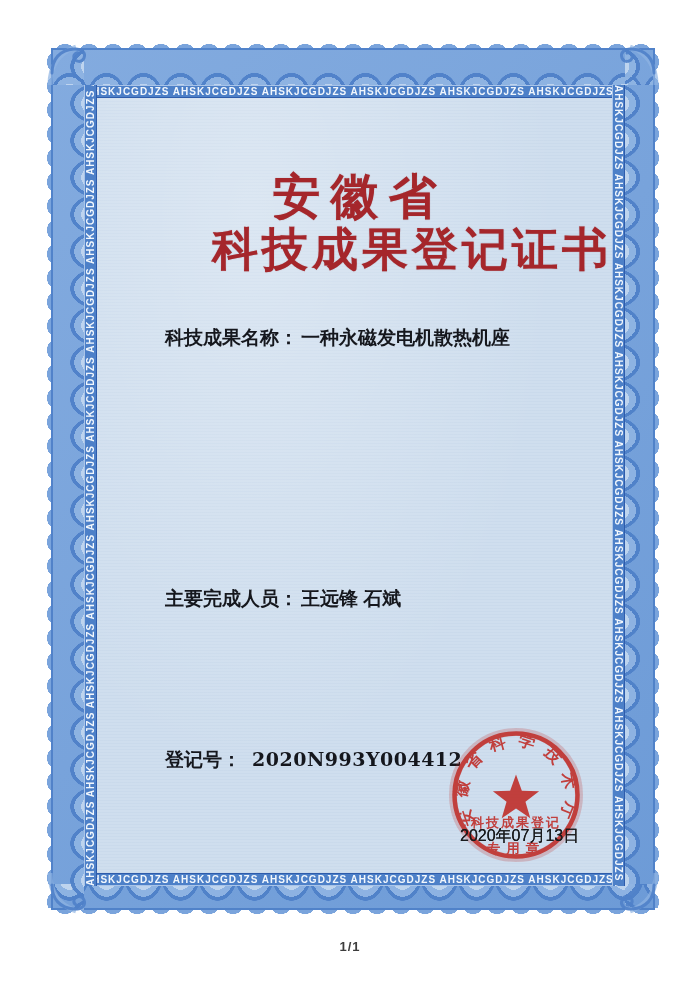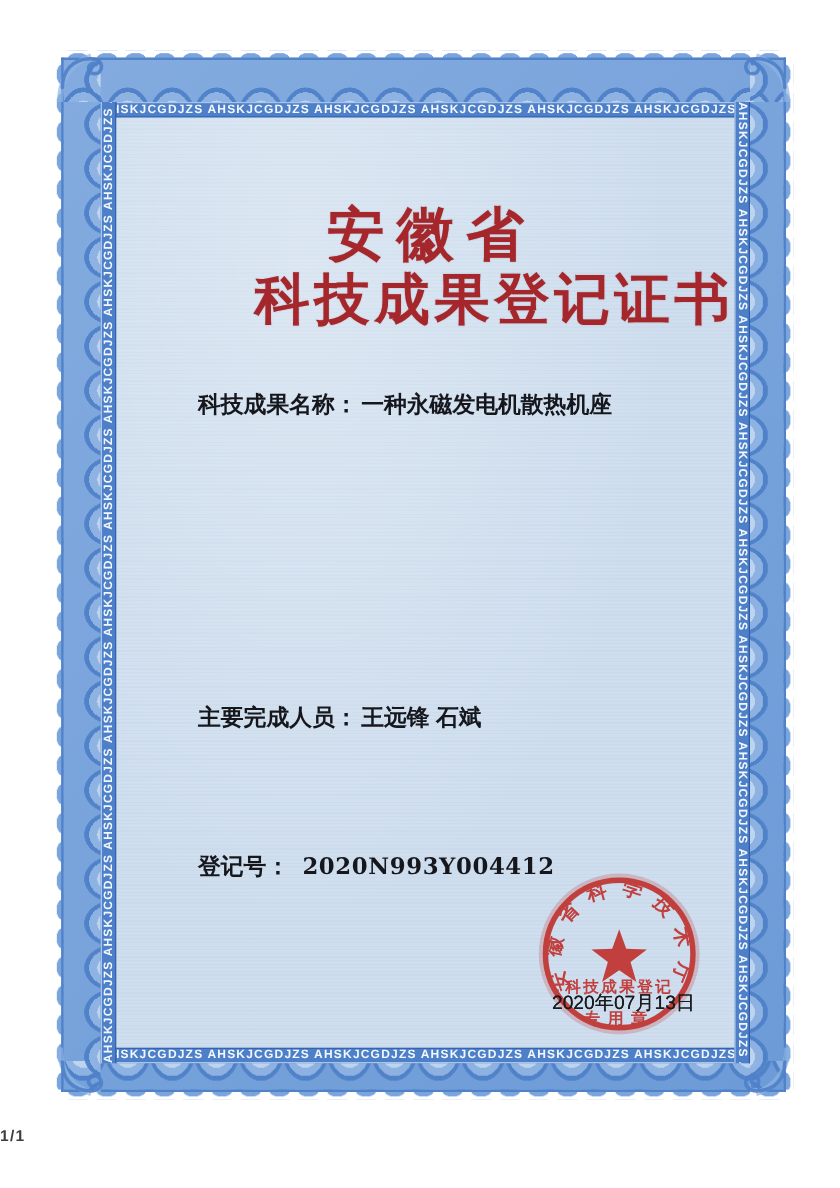--- a/index.html
+++ b/index.html
@@ -77,40 +77,40 @@
     font-family:"DejaVu Serif",serif;font-weight:bold;font-size:48px;line-height:52px;
     letter-spacing:10px;text-indent:10px;color:var(--title-red);
     text-shadow:0 0 1px rgba(130,25,28,.45)}
   .title2{position:absolute;top:125px;left:0;width:100%;text-align:right;
     font-family:Liberation Sans, sans-serif;font-weight:bold;font-size:46px;line-height:52px;
     letter-spacing:4px;text-indent:4px;color:var(--title-red);
     text-shadow:0 0 1px rgba(130,25,28,.45)}
 
   .field{position:absolute;left:68px;font-weight:bold;font-size:19px;line-height:24px;
     color:var(--text-dark);white-space:nowrap}
-  .f1{top:228px}.f2{top:318px}.f3{top:489px}.f4{top:612px}.f5{top:691px}
+  .f1{top:228px}.f2{top:318px}.f3{top:489px}.f4{top:649px}.f5{top:691px}
   .field .value{margin-left:3px}
   .field.gap .value{margin-left:11px}
   .value.num{font-family:"DejaVu Serif",serif;letter-spacing:.5px}
 
   
   .stamp{position:absolute;left:344px;top:622px;width:150px;height:150px;opacity:.92}
   .stamp svg{position:absolute;inset:0;overflow:visible}
   .ring{fill:none;stroke:var(--seal-red);stroke-width:4.5}
   .ring-glow{fill:none;stroke:rgba(192,50,46,.25);stroke-width:8}
   .arc textPath{fill:var(--seal-red);font-family:"Liberation Sans",sans-serif;
     font-weight:bold;font-size:16.5px;letter-spacing:10.5px}
   .star{fill:var(--seal-red)}
   .sub1{fill:var(--seal-red);font-weight:bold;font-size:13px;letter-spacing:2px}
   .sub2{fill:var(--seal-red);font-weight:bold;font-size:13.5px;letter-spacing:6px}
   .seal-date{position:absolute;left:19px;top:106px;white-space:nowrap;
     color:#0b0b0c;font-weight:normal;font-size:16px;letter-spacing:0;
     text-shadow:0 0 .5px #000}
 
-  .pageno{position:absolute;left:0;top:939px;width:700px;text-align:left;
+  .pageno{position:absolute;left:0;top:939px;width:700px;text-align:center;
     font-weight:bold;font-size:13px;letter-spacing:1px;color:#3d3d3d}
 </style>
 </head>
 <body>
 
 <div class="page">
   <div class="cert">
 
     <div class="edge edge-top"></div>
     <div class="edge edge-bottom"></div>

